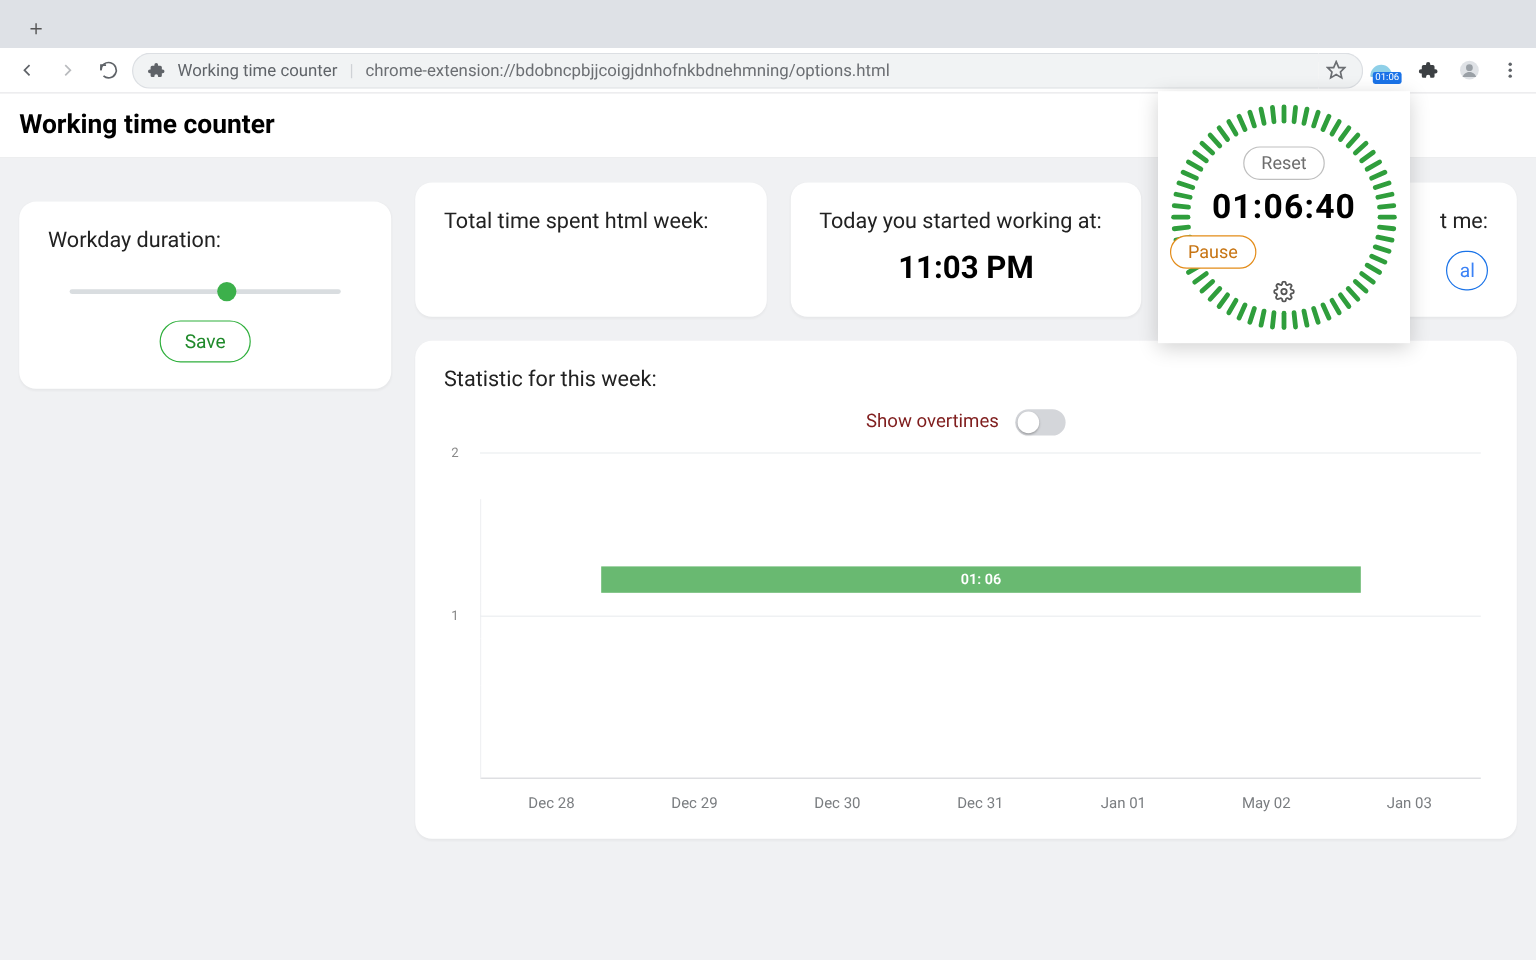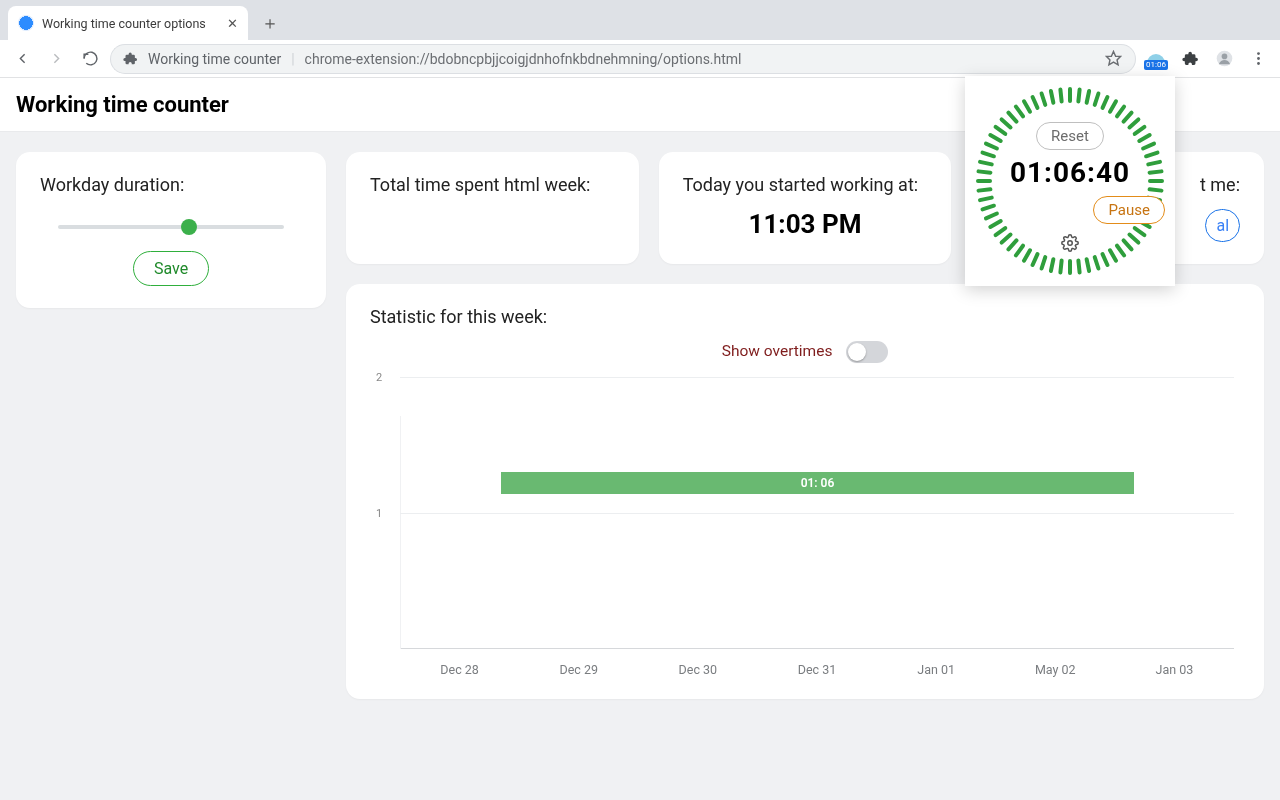--- a/index.html
+++ b/index.html
@@ -14,28 +14,28 @@
   .newtab-btn { width:28px; height:28px; margin-left:8px; margin-bottom:3px; display:flex; align-items:center; justify-content:center; color:#555; font-size:18px; border-radius:50%; cursor:pointer; }
 
   .toolbar { height:38px; background:#fff; border-bottom:1px solid #e1e2e4; display:flex; align-items:center; padding:0 8px; gap:6px; }
   .tb-icon { width:28px; height:28px; display:flex; align-items:center; justify-content:center; color:#5f6368; border-radius:50%; cursor:pointer; }
   .tb-icon.disabled { color:#b9bbbe; }
   .tb-icon svg { width:17px; height:17px; }
   .omnibox { flex:1; height:30px; border:1px solid #dcdfe3; border-radius:20px 0 0 20px; background:#f1f3f4; display:flex; align-items:center; padding:0 12px; font-size:14px; color:#5f6368; gap:10px; border-right:none;}
   .omnibox-wrap{ flex:1; display:flex; align-items:center; }
   .omnibox-right{ height:30px; border:1px solid #dcdfe3; border-left:none; border-radius:0 20px 20px 0; background:#f1f3f4; display:flex; align-items:center; padding-right:8px;}
   .omnibox .sep { color:#cfd2d6; }
-  .ext-badge { position:relative; width:28px; height:28px; display:flex; align-items:center; justify-content:center; }
+  .ext-badge { position:relative; width:28px; height:28px; display:flex; align-items:center; }
   .ext-badge .dome{ width:18px; height:10px; border-radius:10px 10px 0 0; background:#8fd0e8; border-bottom:1px solid #5ab3d2;}
   .ext-badge .bl{ position:absolute; bottom:3px; right:2px; background:#1a73e8; color:#fff; font-size:8px; line-height:10px; padding:0 2px; border-radius:2px;}
 
   
   .page-header { background:#fff; height:54px; display:flex; align-items:center; padding:0 16px; font-size:22px; font-weight:700; border-bottom:1px solid #e9eaec;}
   .content { padding:20px 16px; display:flex; gap:20px; align-items:flex-start; }
-  .col-left { width:310px; }
+  .col-left { width:310px;margin-top:16px; }
   .col-right { flex:1; display:flex; flex-direction:column; gap:20px; }
   .row-cards { display:flex; gap:20px; }
 
   .card { background:#fff; border-radius:14px; padding:22px 24px; box-shadow:0 1px 2px rgba(0,0,0,.04); }
   .card-label { font-size:18px; color:#222; margin-bottom:14px; }
   .card-value { font-size:26px; font-weight:700; text-align:center; }
 
   .slider-track { position:relative; height:4px; background:#d9dde0; border-radius:3px; margin:30px 18px 0; }
   .slider-thumb { position:absolute; top:50%; width:16px; height:16px; border-radius:50%; background:#3cb04b; transform:translate(-50%,-50%); cursor:pointer; }
 
@@ -62,36 +62,31 @@
   .bar-label{ color:#fff; font-size:12px; font-weight:600;}
   .x-labels{ position:absolute; left:0; right:0; bottom:0; display:flex;}
   .x-label{ flex:1; text-align:center; font-size:12.5px; color:#7a7d80; padding-top:10px;}
 
   
   .popup{ position:absolute; top:76px; right:105px; width:210px; height:210px; background:#fff; box-shadow:0 4px 16px rgba(0,0,0,.18); display:flex; align-items:center; justify-content:center;}
   .dial{ position:relative; width:190px; height:190px;}
   .time-digits{ position:absolute; width:100%; top:70px; text-align:center; font-size:28px; font-weight:700; letter-spacing:1px;}
   .popup .btn{ padding:4px 14px; font-size:15px;}
   .popup .reset-pos{ position:absolute; width:100%; text-align:center; top:36px;}
-  .popup .pause-pos{ position:absolute; width:100%; text-align:right; top:110px;}
+  .popup .pause-pos{ position:absolute; width:100%; text-align:left; top:110px;}
   .gear-pos{ position:absolute; width:100%; text-align:center; top:148px; color:#555;}
   .gear-pos svg{width:18px;height:18px;cursor:pointer;}
 
   .card-alert{ font-size:18px; }
   .hidden-card{ min-width:280px;}
 </style>
 </head>
 <body>
 
 <div class="tab-strip">
-  <div class="tab">
-    <span class="favicon"></span>
-    <span class="tab-title">Working time counter options</span>
-    <span class="tab-close">✕</span>
-  </div>
   <div class="newtab-btn">＋</div>
 </div>
 
 <div class="toolbar">
   <div class="tb-icon">
     <svg viewBox="0 0 24 24" fill="none" stroke="currentColor" stroke-width="2">
         <polyline points="15 18 9 12 15 6"></polyline>
       </svg>
   </div>
   <div class="tb-icon disabled">

